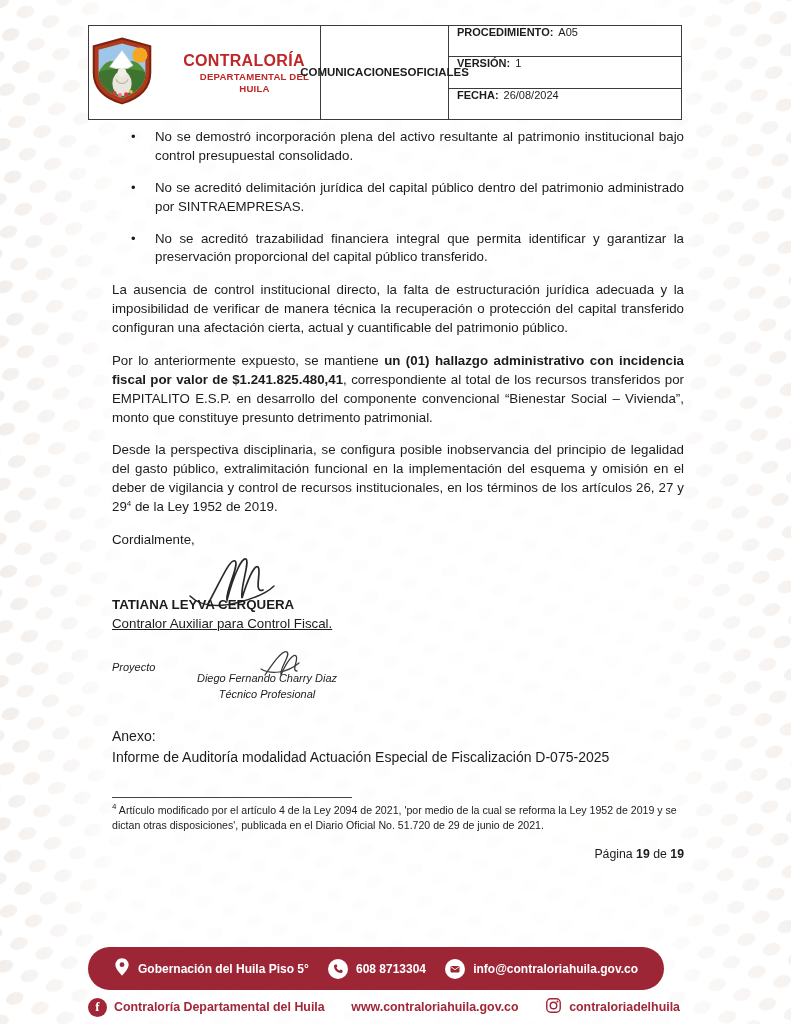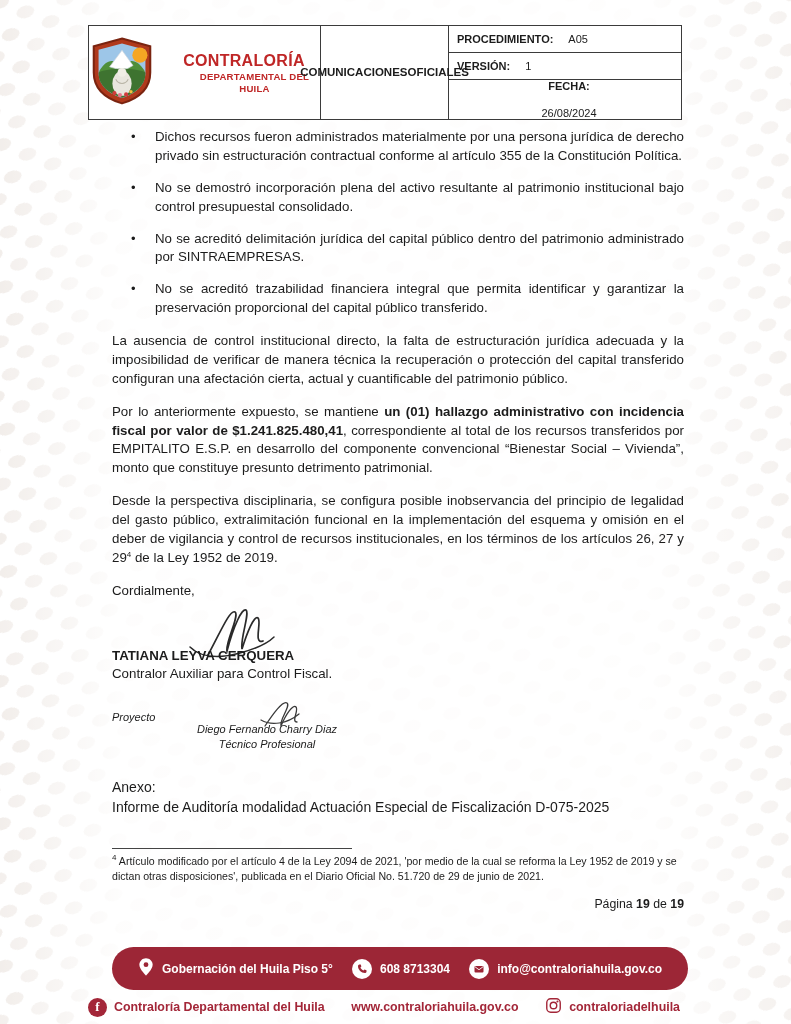--- a/index.html
+++ b/index.html
@@ -33,47 +33,47 @@
     display:grid;grid-template-columns:232px 128px 1fr;
     border:1.6px solid #3b3b3b;background:#fff;
   }
   .cell{border-right:1.3px solid #3b3b3b;display:flex;align-items:center;justify-content:center;}
   .org-cell{gap:17px;padding:4px 2px;}
   .org-text{text-align:center;line-height:1.25;}
   .org-line1{color:#bf2626;font-weight:800;font-size:16px;letter-spacing:.3px;}
   .org-line2{color:#bf2626;font-weight:800;font-size:9.6px;letter-spacing:.2px;padding-left:21px;}
   .type-cell{flex-direction:row;font-weight:700;font-size:11.5px;text-align:center;line-height:1.5;}
   .meta-col{display:flex;flex-direction:column;}
-  .meta-row{flex:1;display:flex;align-items:center;padding-left:8px;font-size:11px;border-bottom:1.3px solid #3b3b3b;gap:15px;}
-  .meta-row:last-child{border-bottom:none;flex-direction:column;}
+  .meta-row{flex:1;display:flex;padding-left:8px;font-size:11px;border-bottom:1.3px solid #3b3b3b;gap:5px;}
+  .meta-row:last-child{border-bottom:none;}
   .meta-label{font-weight:700;}
 
   
   .doc-body{top:128px;left:112px;width:572px;font-size:13.3px;line-height:1.42;text-align:justify;}
   ul.bullets{list-style:none;margin:0;padding:0;}
   ul.bullets li{position:relative;padding-left:43px;margin-bottom:13px;}
   ul.bullets li::before{content:"•";position:absolute;left:19px;top:0;font-size:13px;}
   .para{margin:14px 0 0 0;}
   .closing{margin-top:14px;text-align:left;}
   .sig1{display:block;margin:4px 0 -16px 58px;}
   .signer-name{font-weight:700;text-align:left;}
-  .signer-title{text-align:left;}
+  .signer-title{text-align:left;text-decoration:underline;}
   .proyecto{margin-top:26px;font-size:11px;font-style:italic;text-align:left;position:relative;}
   .proyecto-person{margin-left:55px;width:200px;text-align:center;position:relative;margin-top:-4px;}
   .sig2{position:absolute;left:88px;top:-26px;}
   .anexo{margin-top:24px;font-size:14px;text-align:left;line-height:1.45;}
   .footnote{margin-top:30px;font-size:10.6px;text-align:left;line-height:1.45;}
   .footnote-rule{width:240px;border-top:1.2px solid #444;margin-bottom:5px;}
   sup{font-size:8px;vertical-align:super;line-height:0;}
   .pagina{margin-top:12px;text-align:right;font-size:12.3px;}
   .pagina b{font-weight:700;}
 
   
   .footer-bar{
-    top:947px;left:112px;width:576px;height:43px;border-radius:22px;
+    top:947px;left:88px;width:576px;height:43px;border-radius:22px;
     background:#9c2636;display:flex;align-items:center;justify-content:space-between;
     padding:0 26px;box-sizing:border-box;color:#fff;font-size:12px;font-weight:600;
   }
   .bar-item{display:flex;align-items:center;gap:8px;white-space:nowrap;}
   .badge{width:20px;height:20px;border-radius:50%;background:#fff;display:flex;align-items:center;justify-content:center;flex:0 0 auto;}
   .social-row{
     top:997px;left:88px;width:592px;display:flex;align-items:center;justify-content:space-between;
     color:#a32638;font-size:12.4px;font-weight:600;
   }
   .social-item{display:flex;align-items:center;gap:7px;white-space:nowrap;}
@@ -127,21 +127,20 @@
     <div class="meta-row">
       <span class="meta-label">FECHA:</span>
       <span class="meta-value">26/08/2024</span>
     </div>
   </div>
 </div>
 
 <div class="layer doc-body">
 
   <ul class="bullets">
-    <li>Dichos recursos fueron administrados materialmente por una persona jurídica de derecho privado sin estructuración contractual conforme al artículo 355 de la Constitución Política.</li>
     <li>No se demostró incorporación plena del activo resultante al patrimonio institucional bajo control presupuestal consolidado.</li>
     <li>No se acreditó delimitación jurídica del capital público dentro del patrimonio administrado por SINTRAEMPRESAS.</li>
     <li>No se acreditó trazabilidad financiera integral que permita identificar y garantizar la preservación proporcional del capital público transferido.</li>
   </ul>
 
   <p class="para">La ausencia de control institucional directo, la falta de estructuración jurídica adecuada y la imposibilidad de verificar de manera técnica la recuperación o protección del capital transferido configuran una afectación cierta, actual y cuantificable del patrimonio público.</p>
 
   <p class="para"><span>Por lo anteriormente expuesto, se mantiene </span><b>un (01) hallazgo administrativo con incidencia fiscal por valor de $1.241.825.480,41</b><span>, correspondiente al total de los recursos transferidos por EMPITALITO E.S.P. en desarrollo del componente convencional “Bienestar Social – Vivienda”, monto que constituye presunto detrimento patrimonial.</span></p>
 
   <p class="para"><span>Desde la perspectiva disciplinaria, se configura posible inobservancia del principio de legalidad del gasto público, extralimitación funcional en la implementación del esquema y omisión en el deber de vigilancia y control de recursos institucionales, en los términos de los artículos 26, 27 y 29</span><sup>4</sup><span> de la Ley 1952 de 2019.</span></p>

